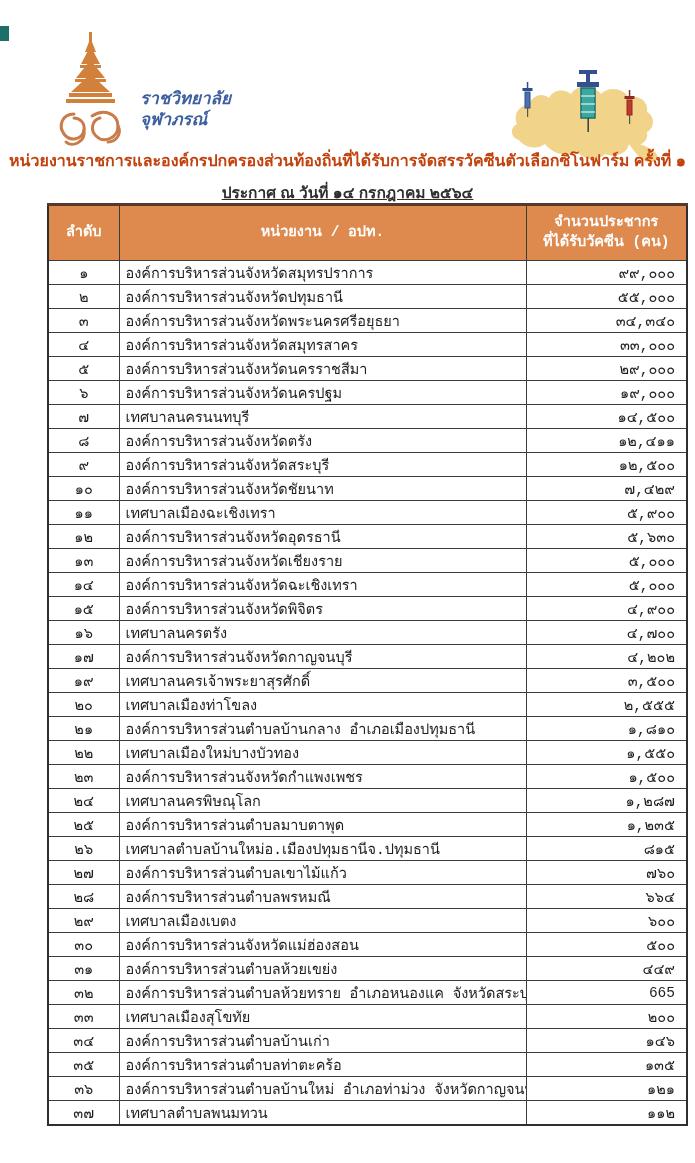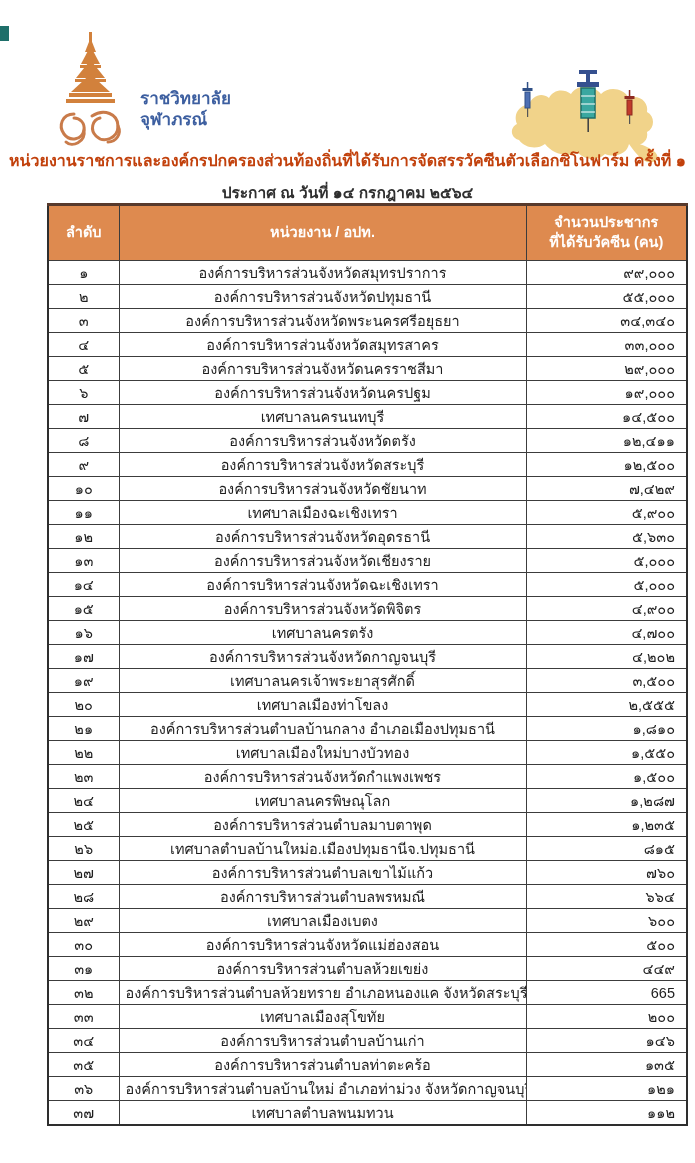--- a/index.html
+++ b/index.html
@@ -6,44 +6,44 @@
   .page{
     position:relative;width:695px;height:1163px;margin:0 auto;
     background:#ffffff;overflow:hidden;
     font-family:"Liberation Sans",sans-serif;color:#1e1e1e;
   }
   .artifact-teal{position:absolute;left:0;top:26px;width:9px;height:15px;background:#1e6f6a;}
 
   
   .logo{position:absolute;left:52px;top:30px;display:flex;align-items:flex-end;}
   .logo-glyph{width:78px;height:118px;}
-  .logo-text{color:#3d5fa0;font-weight:bold;font-size:17px;line-height:1.25;margin:0 0 18px 10px;white-space:nowrap;}
+  .logo-text{color:#3d5fa0;font-weight:bold;font-size:17px;line-height:1.25;margin:0 0 18px 10px;white-space:nowrap;font-style:italic;}
 
   
   .map-box{position:absolute;right:6px;top:70px;width:200px;height:95px;}
 
   
   .title1{position:absolute;top:148px;left:0;width:100%;text-align:center;
           font-weight:bold;font-size:16px;color:#c2410c;letter-spacing:0;}
   .title2{position:absolute;top:180px;left:0;width:100%;text-align:center;
-          font-weight:bold;font-size:15.5px;color:#2f2f2f;}
+          font-weight:bold;font-size:15.5px;color:#2f2f2f;text-decoration:underline;}
 
   
-  .tablewrap{position:absolute;left:47px;top:203px;width:639px;}
+  .tablewrap{position:absolute;left:47px;top:203px;width:639px;font-family:Liberation Mono, monospace;}
   table{border-collapse:collapse;width:100%;table-layout:fixed;}
   col.c-no{width:71px;} col.c-name{width:407px;} col.c-val{width:161px;}
   th,td{border:1px solid #3c3c3c;}
   table{border:2px solid #2e2e2e;border-top:3px solid #57392c;}
   thead th{
     background:#de8a4f;color:#ffffff;font-weight:bold;
     height:52px;font-size:14.5px;line-height:1.35;vertical-align:middle;
   }
   tbody td{height:23px;font-size:14.5px;padding:0 6px;vertical-align:middle;background:#fff;}
   td.no{text-align:center;padding:0 2px;}
-  td.name{text-align:center;overflow:hidden;white-space:nowrap;}
+  td.name{text-align:left;overflow:hidden;white-space:nowrap;}
   td.val{text-align:right;padding-right:11px;}
 </style>
 </head>
 <body>
 
 <div class="page">
 
   <div class="artifact-teal"></div>
 
   <div class="logo">

